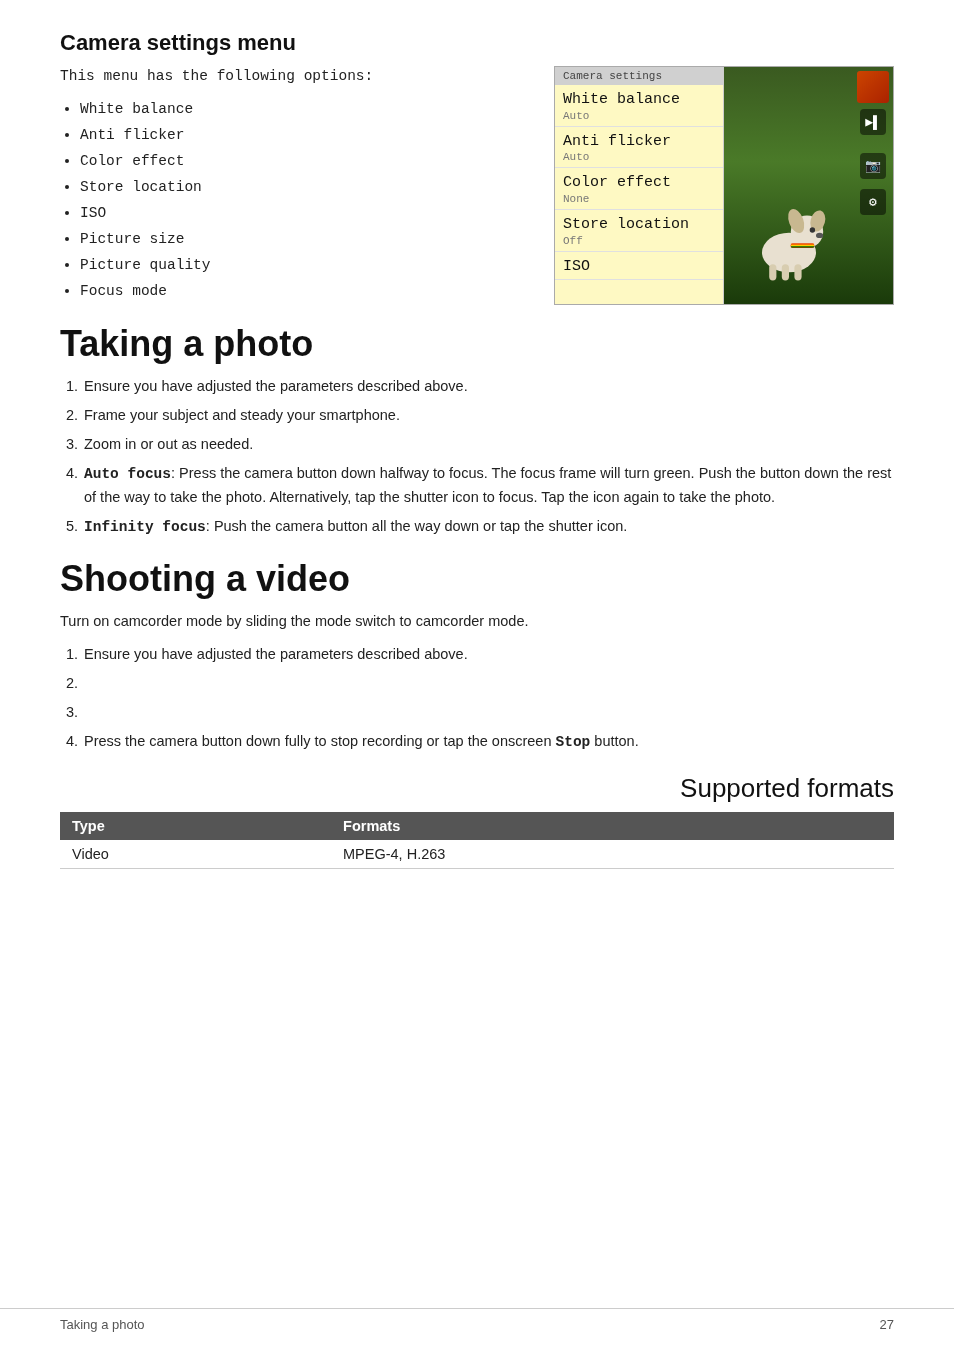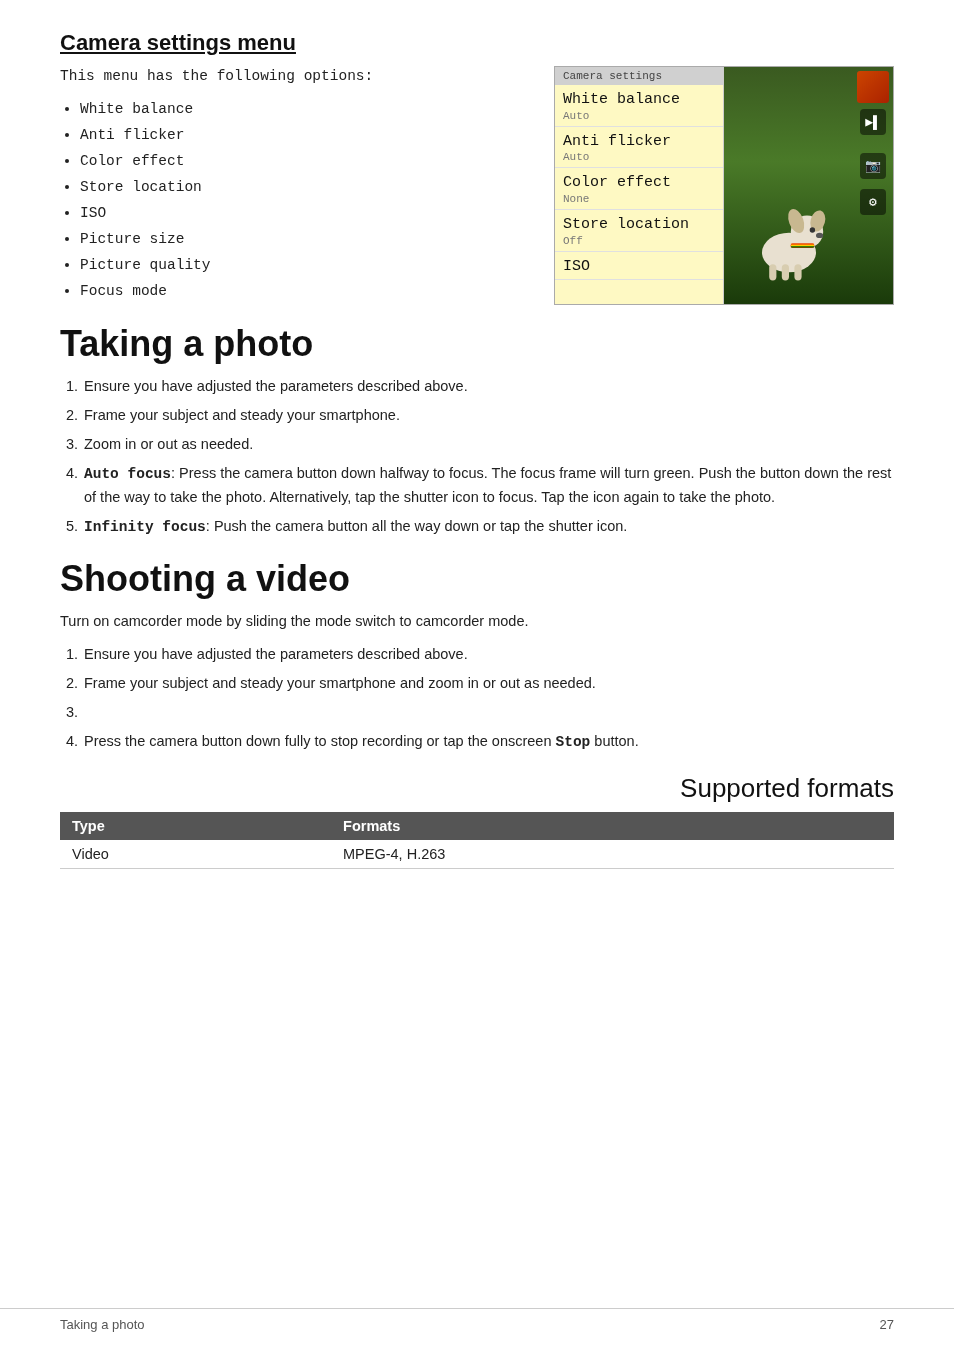--- a/index.html
+++ b/index.html
@@ -18,21 +18,20 @@
       display: flex;
       flex-direction: column;
       margin-bottom: 10px;
     }
 
     .section-title-small {
       font-size: 22px;
       font-weight: bold;
       margin-bottom: 10px;
       color: #111;
-      text-decoration: underline;
     }
 
     .camera-content-row {
       display: flex;
       flex-direction: row;
       gap: 20px;
       font-family: Liberation Mono, monospace;
     }
 
     .camera-text-col {
@@ -358,21 +357,20 @@
 <div>
   <h1 class="section-title-large">Shooting a video</h1>
   <p class="body-text">Turn on camcorder mode by sliding the mode switch to camcorder mode.</p>
   <ol class="numbered-list">
     <li>
       <span class="num">1.</span>
       <span>Ensure you have adjusted the parameters described above.</span>
     </li>
     <li>
       <span class="num">2.</span>
-      <span>Frame your subject and steady your smartphone and zoom in or out as needed.</span>
     </li>
     <li>
       <span class="num">3.</span>
     </li>
     <li>
       <span class="num">4.</span>
       <span>
         <span>Press the camera button down fully to stop recording or tap the onscreen </span><span class="bold-term">Stop</span><span> button.</span>
       </span>
     </li>

